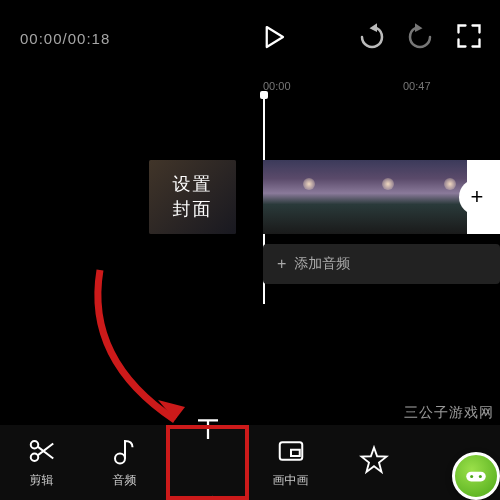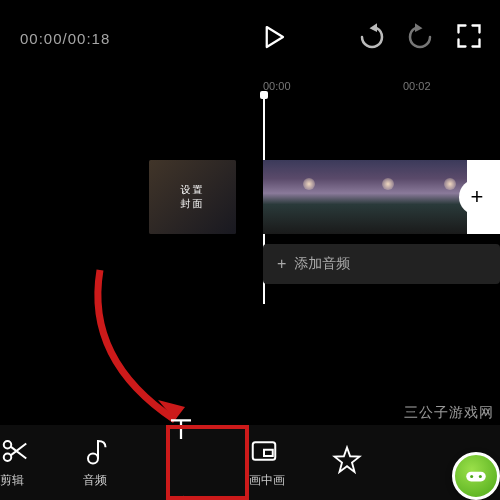--- a/index.html
+++ b/index.html
@@ -20,21 +20,21 @@
   .ruler-tick { position: absolute; top: 0; font-size: 11px; color: #777; }
   .playhead { position: absolute; top: 94px; width: 2px; height: 210px; background: #fff; }
   .playhead::before { content: ""; position: absolute; top: -3px; left: -3px; width: 8px; height: 8px; background: #fff; border-radius: 2px; }
 
   
   .mute-section { position: absolute; left: 85px; top: 180px; width: 40px; text-align: center; }
   .mute-icon { width: 28px; height: 28px; margin: 0 auto 6px; }
   .mute-label { font-size: 12px; color: #ccc; }
 
   
-  .cover-thumb { position: absolute; left: 149px; top: 160px; width: 87px; height: 74px; background: #2a2a2a; border-radius: 2px; display: flex; align-items: center; justify-content: center; text-align: center; font-size: 10px; line-height: 1.4; letter-spacing: 2px; }
+  .cover-thumb { position: absolute; left: 149px; top: 160px; width: 87px; height: 74px; background: #2a2a2a; border-radius: 2px; display: flex; align-items: center; justify-content: center; text-align: center; font-size: 18px; line-height: 1.4; letter-spacing: 2px; }
   .cover-thumb::before { content: ""; position: absolute; inset: 0; background: linear-gradient(135deg, rgba(80,60,40,0.6), rgba(20,20,30,0.8)); border-radius: 2px; }
   .cover-thumb span { position: relative; z-index: 1; }
 
   
   .clip-strip { position: absolute; left: 263px; top: 160px; right: 0; height: 74px; display: flex; }
   .clip { height: 74px; background: linear-gradient(to bottom, #3b3a5a 0%, #5a4a6a 25%, #8a7a9a 45%, #2a3a3a 60%, #1a1a1a 100%); position: relative; }
   .clip::after { content: ""; position: absolute; left: 50%; top: 24%; width: 12px; height: 12px; background: radial-gradient(circle, rgba(255,230,200,0.9), rgba(255,230,200,0)); border-radius: 50%; }
   .clip.c1 { width: 82px; }
   .clip.c2 { width: 82px; }
   .clip.c3 { width: 47px; }
@@ -44,21 +44,21 @@
 
   
   .audio-track { position: absolute; left: 263px; top: 244px; right: 0; height: 40px; background: #222; border-radius: 4px; display: flex; align-items: center; padding-left: 14px; font-size: 14px; color: #aaa; }
   .audio-track .plus { margin-right: 8px; font-size: 16px; }
 
   
   .arrow-svg { position: absolute; left: 80px; top: 260px; width: 130px; height: 180px; pointer-events: none; }
 
   
   .bottom-toolbar { position: absolute; left: 0; right: 0; bottom: 0; height: 75px; background: #0d0d0d; display: flex; align-items: center; }
-  .tool-item { flex: 0 0 83px; height: 75px; display: flex; flex-direction: column; justify-content: center; position: relative; }
+  .tool-item { flex: 0 0 83px; height: 75px; display: flex; flex-direction: column; align-items: center; justify-content: center; position: relative; }
   .tool-icon { width: 30px; height: 30px; margin-bottom: 6px; }
   .tool-label { font-size: 12px; color: #ccc; }
   .tool-item.highlighted { outline: 4px solid #cc1a1a; outline-offset: -4px; gap: 44px; }
 
   
   .watermark { position: absolute; right: 6px; bottom: 78px; font-size: 14px; color: rgba(255,255,255,0.6); font-weight: 500; letter-spacing: 1px; pointer-events: none; }
 
   
   .green-badge { position: absolute; right: 0; bottom: 0; width: 48px; height: 48px; background: radial-gradient(circle at 40% 35%, #9be04a, #4ca818); border-radius: 50%; border: 3px solid #fff; box-shadow: 0 2px 6px rgba(0,0,0,0.4); display: flex; align-items: center; justify-content: center; z-index: 10; }
   .green-badge svg { width: 26px; height: 26px; }
@@ -93,21 +93,21 @@
 
     <div class="fullscreen-btn">
       <svg class="icon-svg" viewBox="0 0 24 24">
         <path d="M3 9 L3 3 L9 3 M15 3 L21 3 L21 9 M21 15 L21 21 L15 21 M9 21 L3 21 L3 15" fill="none" stroke="#fff" stroke-width="2" stroke-linecap="round"></path>
       </svg>
     </div>
   </div>
 
   <div class="ruler">
     <span class="ruler-tick" style="left:263px">00:00</span>
-    <span class="ruler-tick" style="left:403px">00:02</span>
+    <span class="ruler-tick" style="left:403px">00:47</span>
   </div>
   <div class="playhead" style="left:263px"></div>
 
 
   <div class="cover-thumb">
     <span style="white-space:pre-line">设置
 封面</span>
   </div>
 
   <div class="clip-strip">

